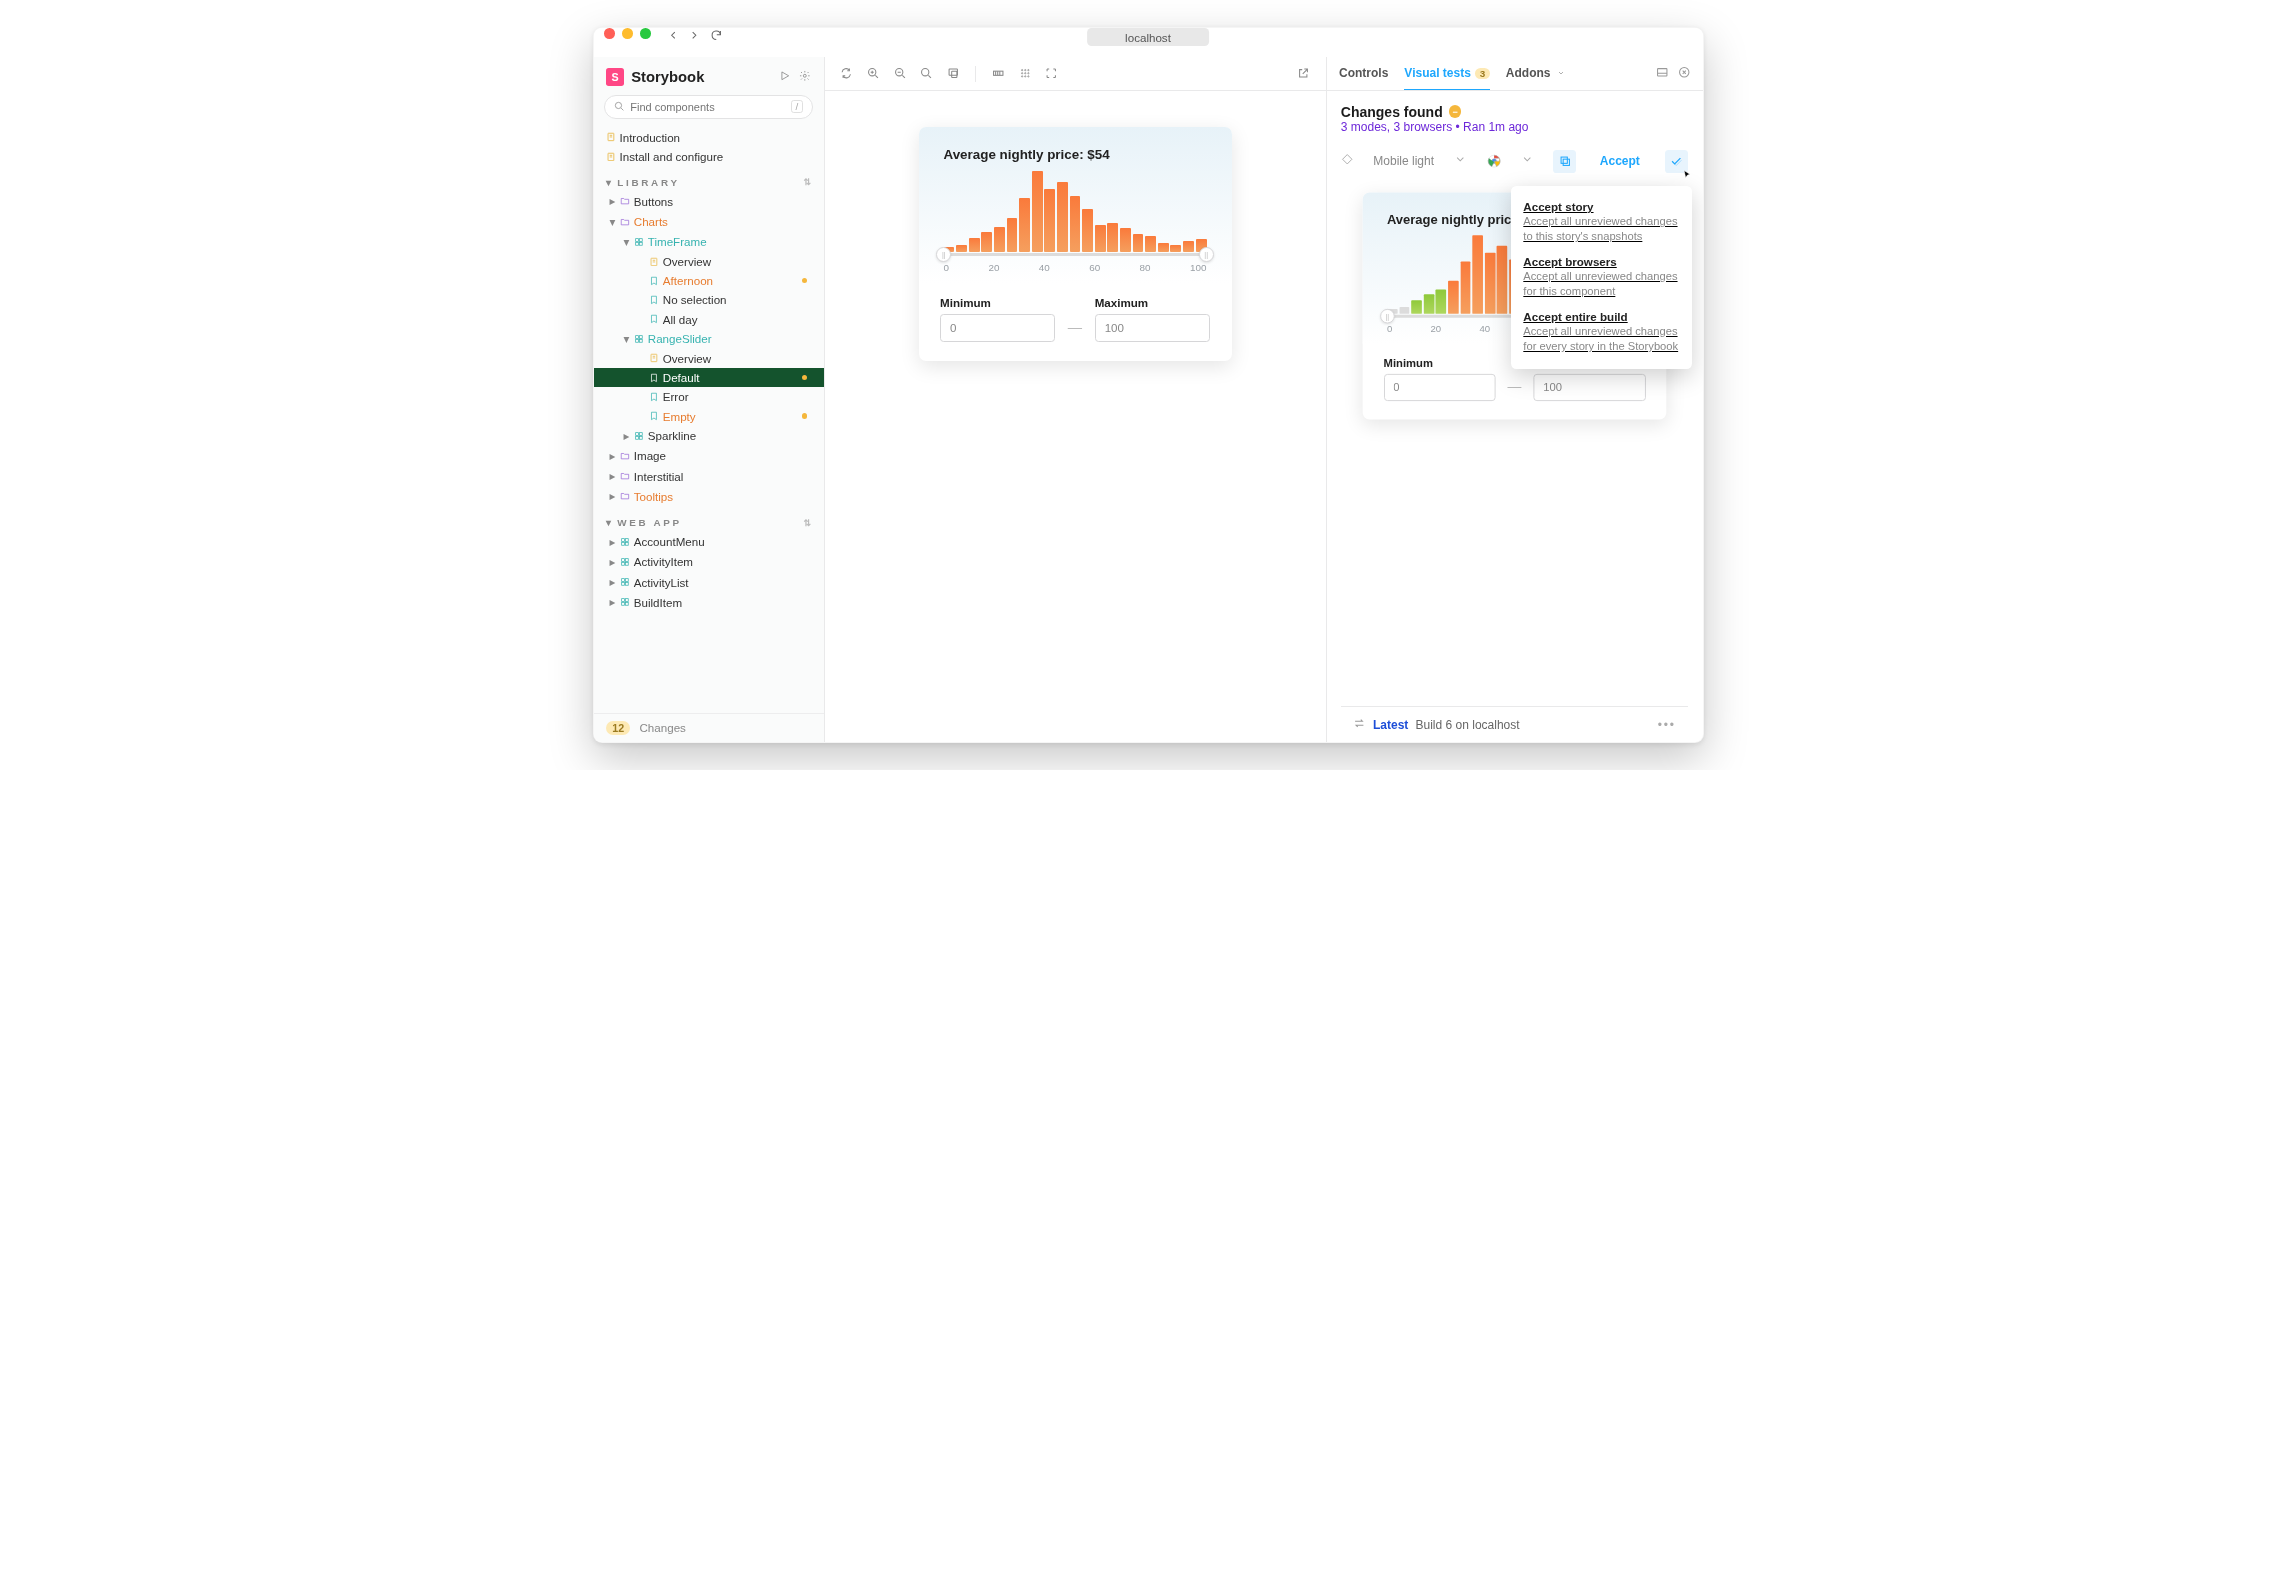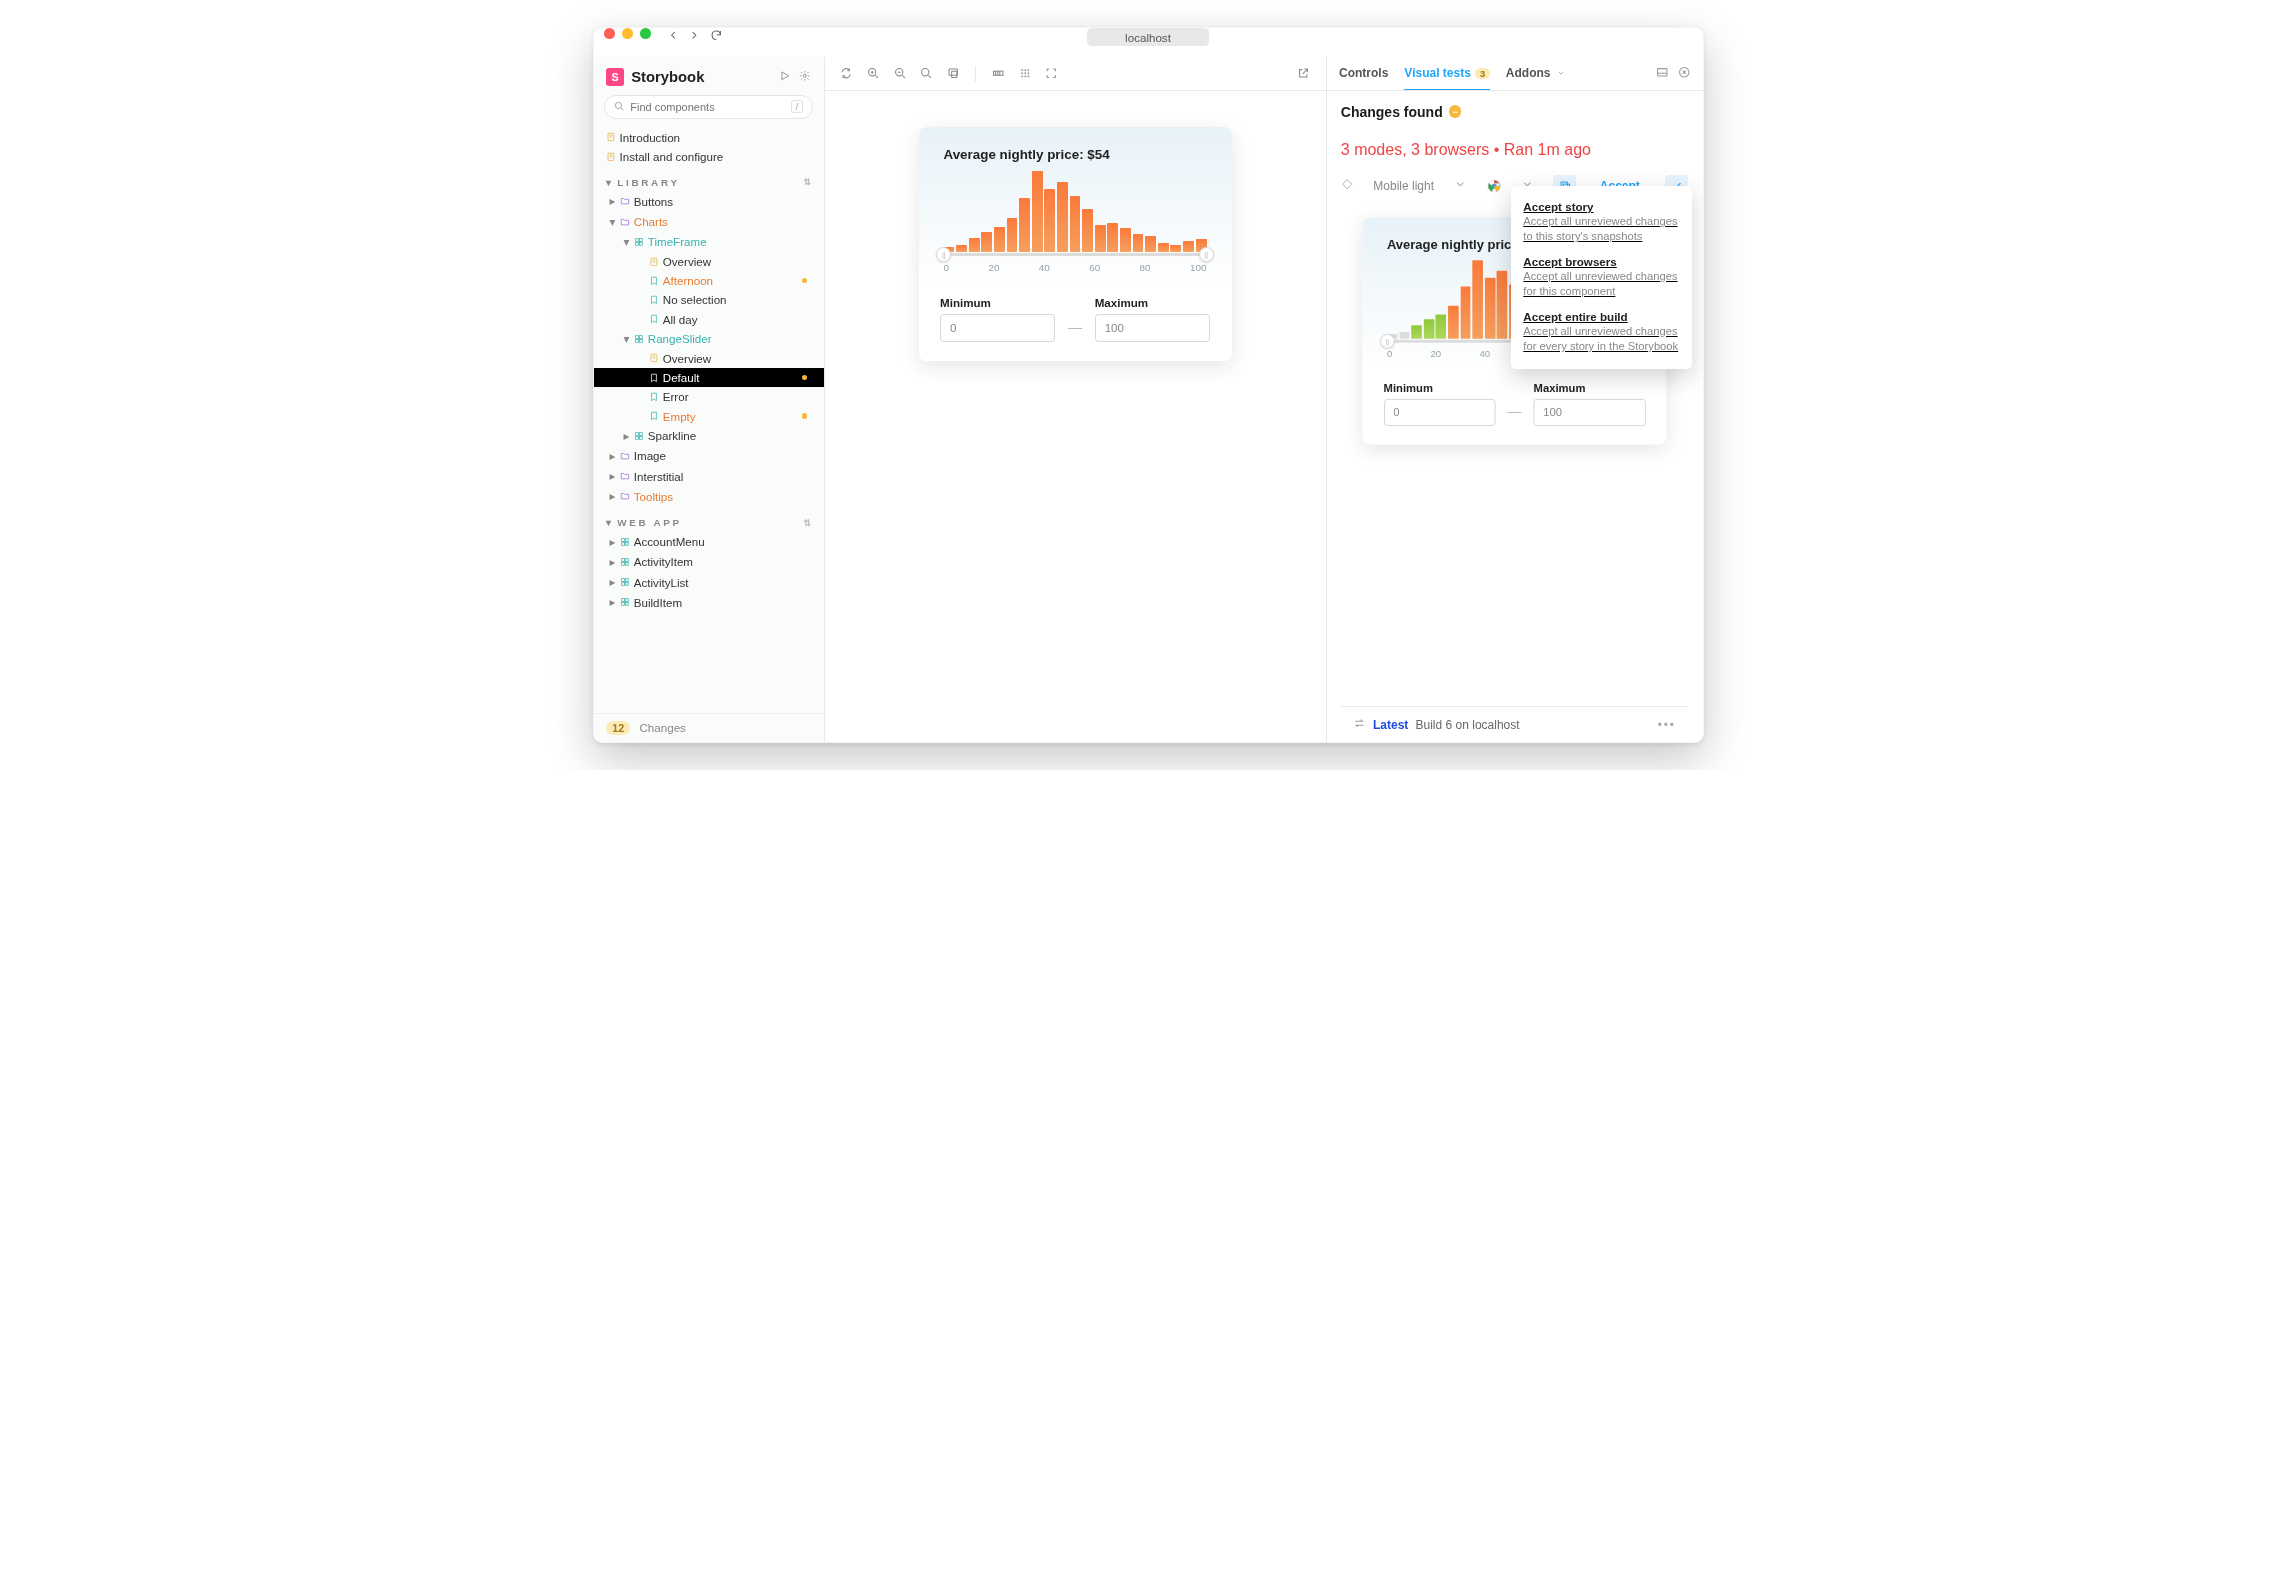--- a/index.html
+++ b/index.html
@@ -81,21 +81,21 @@
   justify-content: space-between;
 }
 .section-hdr .updown { font-size:9px; color:#bbb; letter-spacing:0; }
 .node { cursor:pointer; }
 .node .caret { width:7.2px; display:inline-flex; color:#888; }
 .node.indent-1 { padding-left: 16px; }
 .node.indent-2 { padding-left: 30px; }
 .node.indent-3 { padding-left: 45px; }
 .node.orange { color:#e77c2f; }
 .node.teal-label { color:#37b3b0; }
-.node.selected { background:#000000; color:#fff;align-items:center; }
+.node.selected { background:#14532d; color:#fff;align-items:center; }
 .node.selected svg.ic { stroke:#fff; }
 .node .dot { width:5.4px; height:5.4px; border-radius:50%; background:#f5b73c; margin-left:auto; margin-right:3.6px; }
 .ic-folder { stroke:#9b6dd7; fill:none; }
 .ic-comp { stroke:#37b3b0; fill:none; }
 .ic-doc { stroke:#e8b53e; fill:none; }
 .ic-story { stroke:#37b3b0; fill:none; }
 .sb-footer {
   display:flex; align-items:center; gap:9px; padding:7.2px 12.5px;
   border-top:0.9px solid #ededee; color:#888; font-size:11.6px;
 }
@@ -154,21 +154,21 @@
 .addon-tab { display:flex; align-items:center; gap:4.5px; padding-bottom:0; height:100%; border-bottom:1.8px solid transparent; font-weight:600; }
 .addon-tab.active { color:#1ea7fd; border-bottom-color:#1ea7fd; }
 .tab-badge { background:#fde9b4; color:#9b7a20; font-size:9.9px; font-weight:700; border-radius:7.2px; padding:0 4.5px; }
 .addon-tab .caret-d svg { width:8px; height:8px; stroke:#888; fill:none; margin-left:1.8px; }
 .addon-right-icons { margin-left:auto; display:flex; gap:9px; }
 .addon-right-icons svg { width:12.5px; height:12.5px; stroke:#999; fill:none; }
 
 .addon-body { flex:1; padding:12.5px 14.3px 0 14.3px; position:relative; display:flex; flex-direction:column; }
 .changes-hdr { display:flex; align-items:center; gap:6.3px; font-size:14px; font-weight:700; color:#1b1b1b; }
 .status-dot { width:12.5px; height:12.5px; border-radius:50%; background:#f5b73c; display:flex; align-items:center; justify-content:center; color:#fff; font-size:9px; font-weight:900; }
-.changes-sub { font-size:16px; color:#ef4444; margin-top:21px; }
+.changes-sub { font-size:12px; color:#6d28d9; margin-top:0; }
 
 .mode-row { display:flex; align-items:center; margin-top:16px; gap:20px; font-size:12px; color:#888; }
 .mode-row svg { width:12.5px; height:12.5px; stroke:#aaa; fill:none; }
 .mode-row .chrome { width:14.3px; height:14.3px; }
 .diff-btn { width:23px; height:23px; background:#e8f4fd; border-radius:3.6px; display:flex; align-items:center; justify-content:center; }
 .diff-btn svg { stroke:#1ea7fd; }
 .accept-link { margin-left:auto; color:#1ea7fd; font-weight:600; font-size:12px; }
 .batch-btn { width:23px; height:23px; background:#e8f4fd; border-radius:3.6px; display:flex; align-items:center; justify-content:center; margin-left:5.4px; position:relative; }
 .batch-btn svg { stroke:#1ea7fd; width:12.5px; height:12.5px; fill:none; }
 .cursor { position:absolute; right:-5.4px; bottom:-9px; }

